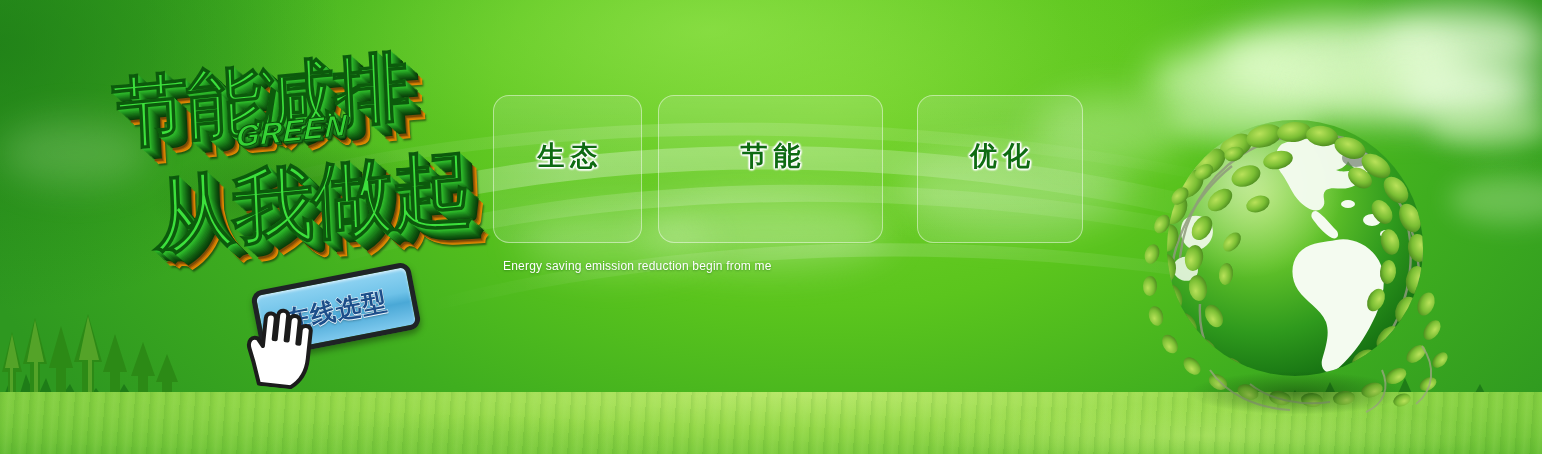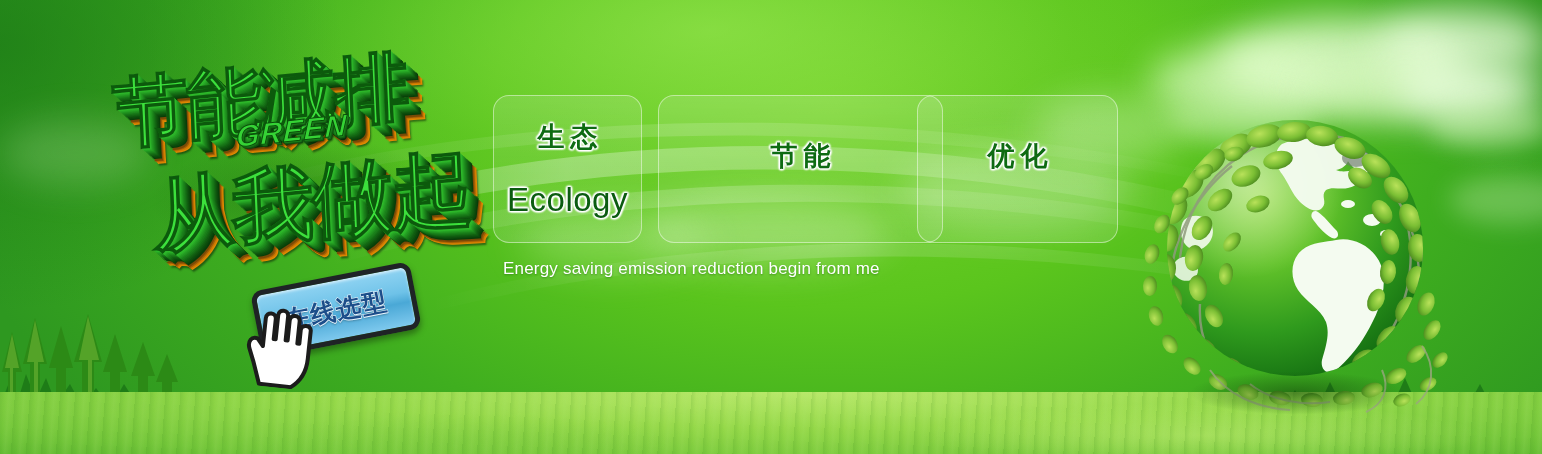--- a/index.html
+++ b/index.html
@@ -154,25 +154,25 @@
     margin-bottom:26px;
     text-indent:6px;
   }
   .card-en{
     font-size:33px;font-weight:normal;color:#0b5c10;letter-spacing:.5px;
     text-shadow:
       0 0 3px #ffffff, 1.2px 0 2px #fff, -1.2px 0 2px #fff, 0 1.2px 2px #fff, 0 -1.2px 2px #fff,
       1.2px 1.2px 2px #fff, -1.2px -1.2px 2px #fff, 1.2px -1.2px 2px #fff, -1.2px 1.2px 2px #fff;
   }
   #card-0{left:493px;width:149px;}
-  #card-1{left:658px;width:285px;}
-  #card-2{left:917px;width:201px;}
+  #card-1{left:658px;width:225px;}
+  #card-2{left:917px;width:166px;}
   .tagline{
     position:absolute;left:503px;top:259px;
-    font-size:17px;color:#ffffff;letter-spacing:.2px;
+    font-size:12px;color:#ffffff;letter-spacing:.2px;
     text-shadow:0 1px 2px rgba(20,90,15,.45);
     white-space:nowrap;
   }
   
   .globe-wrap{
     position:absolute;left:1140px;top:108px;width:310px;height:315px;
   }
   .globe-shadow{
     position:absolute;left:22px;top:258px;width:270px;height:54px;
     background:radial-gradient(ellipse 135px 27px at 50% 50%, rgba(18,70,10,.55) 0%, rgba(18,70,10,.18) 55%, rgba(18,70,10,0) 80%);
@@ -277,21 +277,20 @@
       <span class="cta-text">在线选型</span>
     </div>
     <svg class="cursor-hand" viewBox="0 0 78 84">
       <path d="M20,82 L12,60 L7,48 C4,41 8,35 14,37 L20,44 L20,16 C20,9 30,9 30,16 L30,36 L32,36 L32,12 C32,5 42,5 42,12 L42,36 L44,36 L44,16 C44,9 54,9 54,16 L54,38 L56,38 L56,24 C56,18 66,18 66,24 L66,52 C66,66 60,76 52,82 Z" fill="#ffffff" stroke="#1c1c1c" stroke-width="4" stroke-linejoin="round"></path>
     </svg>
   </div>
 
   <div class="cards">
     <div class="card" id="card-0">
       <div class="card-cn">生态</div>
-      <div class="card-en">Ecology</div>
     </div>
     <div class="card" id="card-1">
       <div class="card-cn">节能</div>
     </div>
     <div class="card" id="card-2">
       <div class="card-cn">优化</div>
     </div>
   </div>
 
   <div class="tagline">Energy saving emission reduction begin from me</div>

